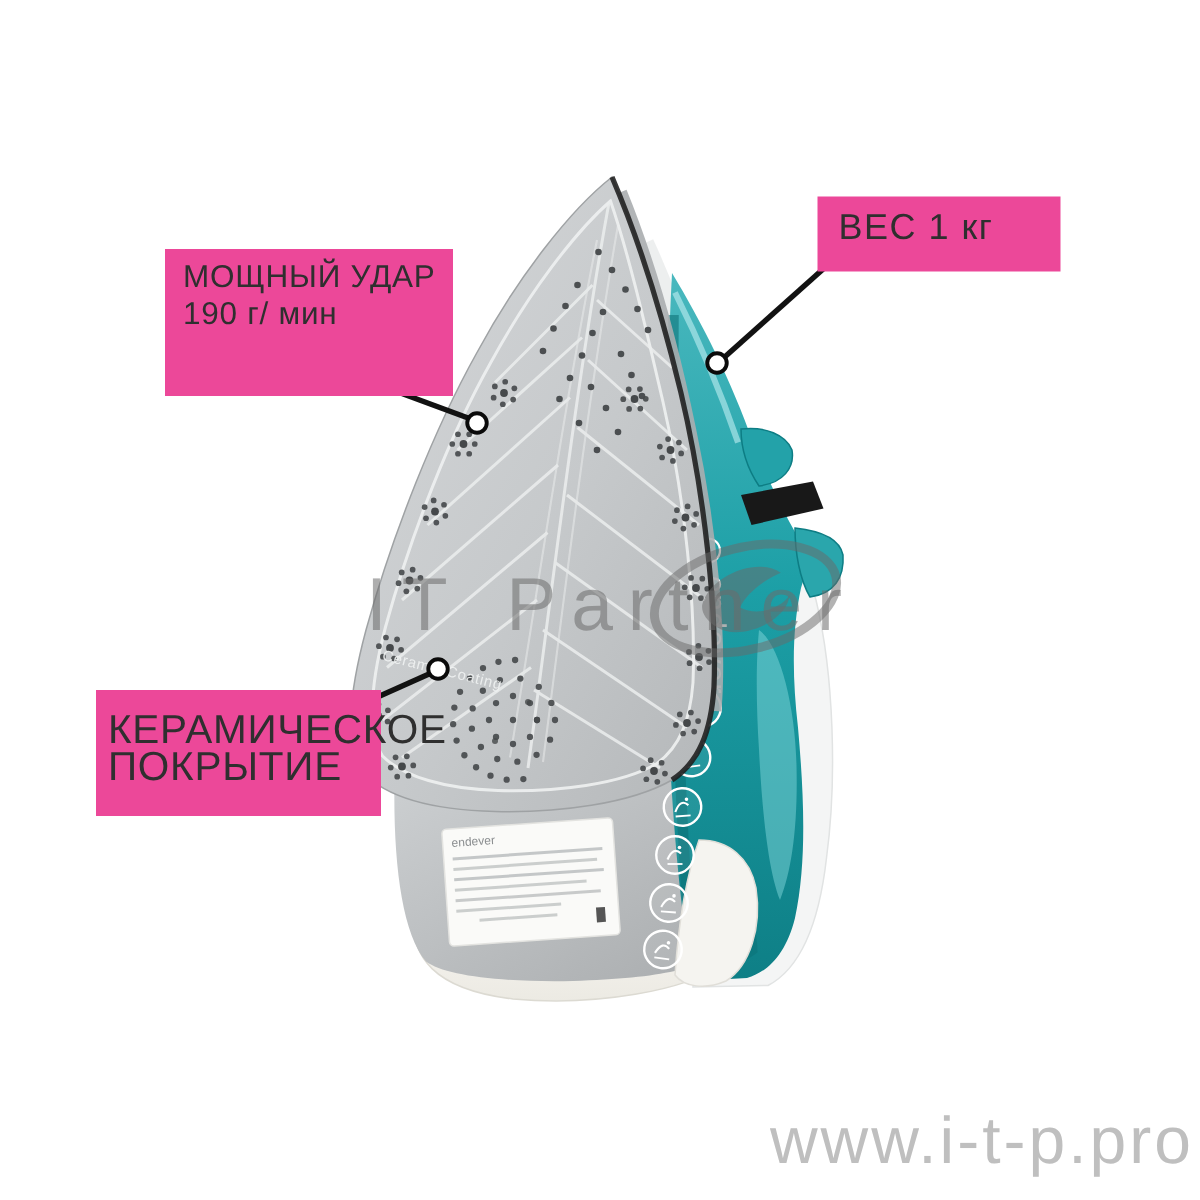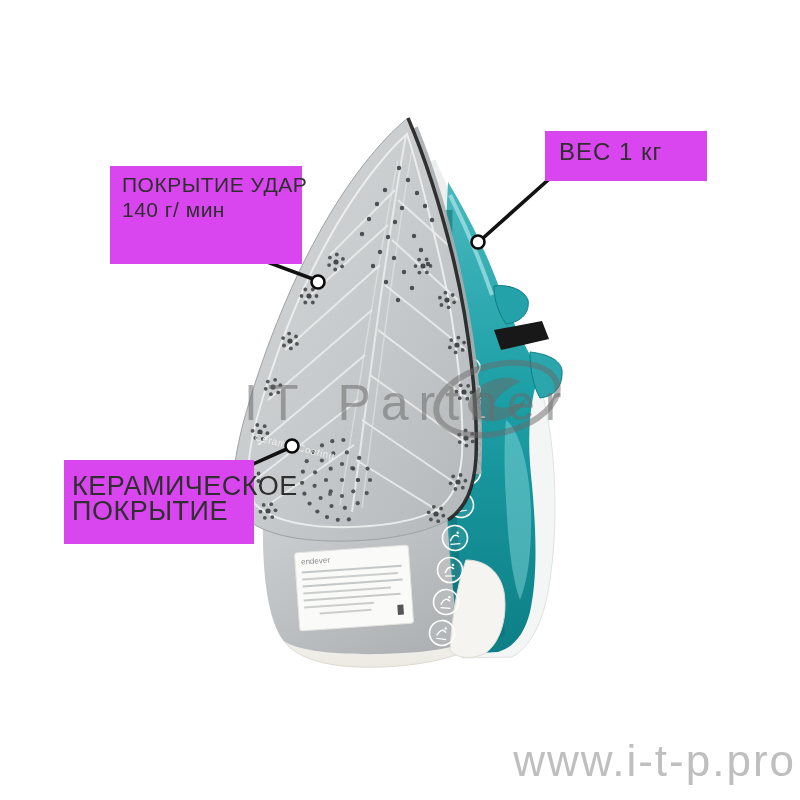--- a/index.html
+++ b/index.html
@@ -1,20 +1,20 @@
 <!DOCTYPE html>
 <html><head>
 <meta charset="utf-8">
 <style>
   html,body{margin:0;padding:0;background:#fff;}
   #stage{position:relative;width:800px;height:800px;background:#ffffff;overflow:hidden;
          font-family:"Liberation Sans",sans-serif;}
   #iron-svg,#overlay-svg{position:absolute;left:0;top:0;}
   #overlay-svg{pointer-events:none;}
-  .ann{position:absolute;background:#d946ef;color:#2f2f2f;font-weight:300;
+  .ann{position:absolute;background:#ec4899;color:#2f2f2f;font-weight:300;
        letter-spacing:.5px;line-height:25px;}
   .ann span{display:block;white-space:nowrap;}
   #ann-steam{left:110px;top:166px;width:180px;height:92px;padding:6px 0 0 12px;font-size:21px;}
   #ann-weight{left:545px;top:131px;width:148px;height:42px;padding:8px 0 0 14px;font-size:24px;letter-spacing:1px;}
   #ann-coating{left:64px;top:460px;width:182px;height:70px;padding:14px 0 0 8px;font-size:27px;}
   #watermark-text{position:absolute;left:244px;top:374px;font-size:50px;letter-spacing:10px;word-spacing:6px;
        color:rgba(108,108,108,.55);white-space:nowrap;text-align:center;}
   #site-url{position:absolute;right:4px;top:736px;font-size:44px;letter-spacing:2px;
        color:#bfbfbf;white-space:nowrap;margin-left:44px;}
 </style>
@@ -376,22 +376,22 @@
       <circle cx="318" cy="282" r="6.5"></circle>
       <circle cx="478" cy="242" r="6.5"></circle>
       <circle cx="292" cy="446" r="6.5"></circle>
     </g>
   </svg>
 
   <div id="watermark-text">IT Partner</div>
   <div id="site-url">www.i-t-p.pro</div>
 
   <div class="ann" id="ann-steam">
-    <span>ПОКРЫТИЕ УДАР</span>
-    <span>140 г/ мин</span>
+    <span>МОЩНЫЙ УДАР</span>
+    <span>190 г/ мин</span>
   </div>
   <div class="ann" id="ann-weight">
     <span>ВЕС 1 кг</span>
   </div>
   <div class="ann" id="ann-coating">
     <span>КЕРАМИЧЕСКОЕ</span>
     <span>ПОКРЫТИЕ</span>
   </div>
 </div>
 

